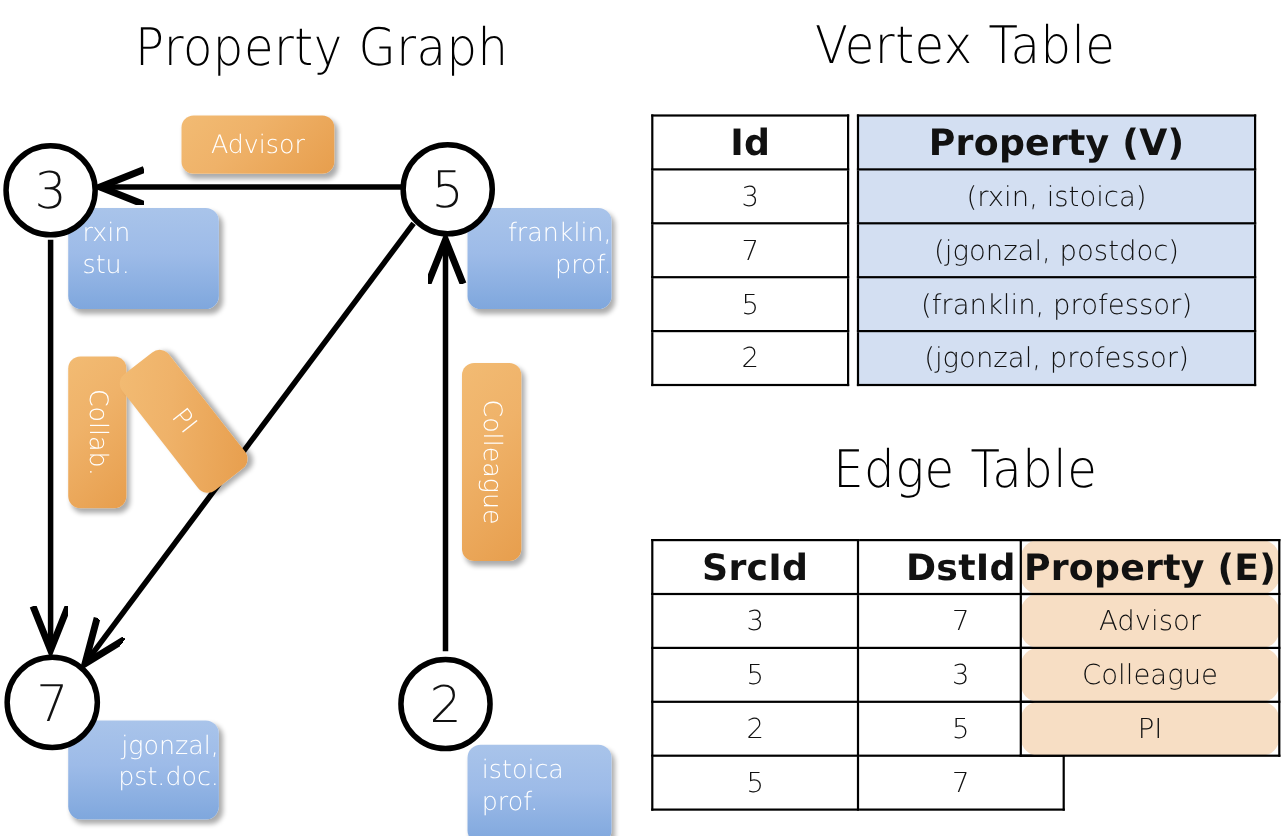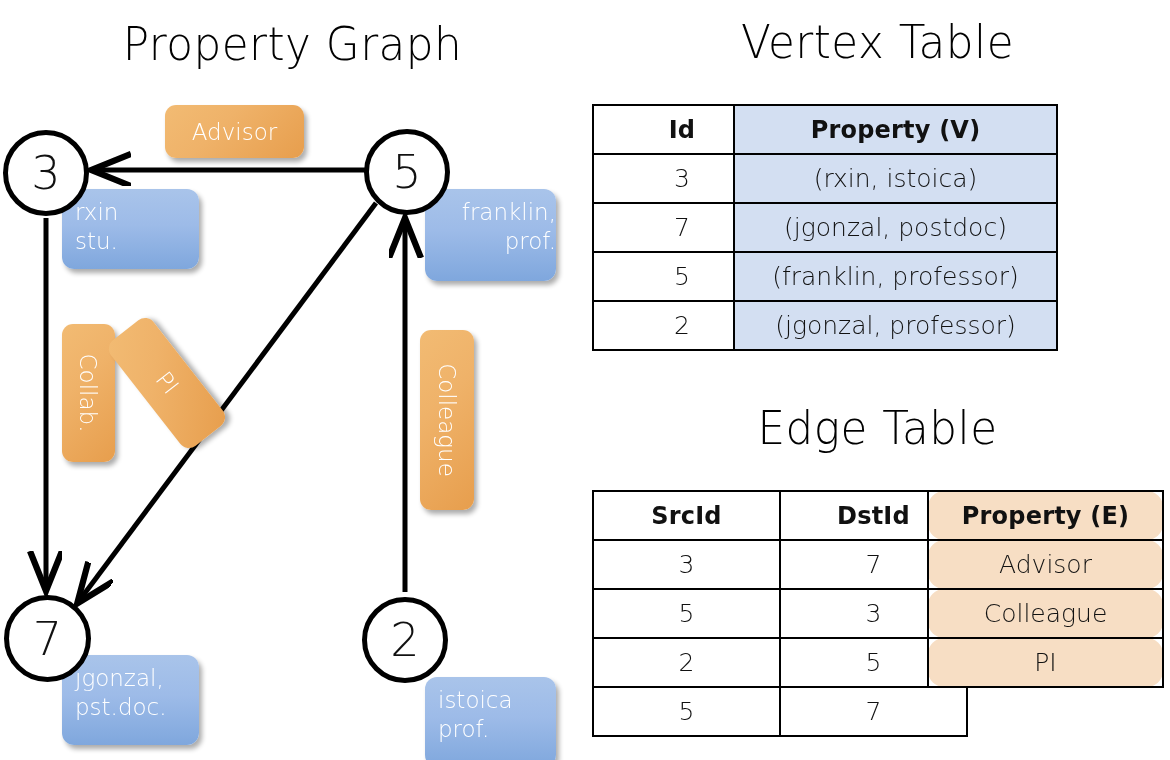--- a/index.html
+++ b/index.html
@@ -108,29 +108,29 @@
   }
   .tbl td, .tbl th {
     border: 2px solid #000;
     text-align: center;
     padding: 0;
     height: 47px;
     font-weight: 300;
   }
   .tbl th {
     font-weight: bold;
-    font-size: 24px;
+    font-size: 33px;
     letter-spacing: .2px;
   }
   .tbl.blue td, .tbl.blue th { background: #d3dff2; }
   .tbl.orange td, .tbl.orange th { background: #f7dec4; border-radius: 16px; }
 
   
   #vertex-id-table   { left: 592px; top: 104px; width: 180px; }
-  #vertex-prop-table { left: 733px; top: 104px; width: 325px; padding-left: 12px; }
+  #vertex-prop-table { left: 779px; top: 104px; width: 363px; padding-left: 12px; }
   
   #edge-ids-table    { left: 592px; top: 490px; width: 376px; }
   #edge-prop-table   { left: 927px; top: 490px; width: 237px; }
 </style>
 </head>
 <body>
 
 <div id="graph-panel">
 
   <div class="section-title" id="title-property-graph">Property Graph</div>
@@ -160,27 +160,27 @@
   </div>
 
   <div class="edge-label" id="label-pi" style="left:140px; top:316px; width:54px; height:134px; transform: rotate(-38deg);">
     <span class="vtext">PI</span>
   </div>
 
   <div class="edge-label" id="label-colleague" style="left:420px; top:330px; width:54px; height:180px;">
     <span class="vtext">Colleague</span>
   </div>
 
-  <div class="prop-box" id="prop-box-3" style="left:62px; top:189px; width:137px; height:80px;">rxin
+  <div class="prop-box" id="prop-box-3" style="left:62px; top:189px; width:137px; height:92px;">rxin
 stu.</div>
 
   <div class="prop-box" id="prop-box-5" style="left:425px; top:189px; width:131px; height:92px;text-align:right;">franklin,
 prof.</div>
 
-  <div class="prop-box" id="prop-box-7" style="left:62px; top:655px; width:137px; height:90px;">jgonzal,
+  <div class="prop-box" id="prop-box-7" style="left:62px; top:655px; width:137px; height:90px;text-align:right;">jgonzal,
 pst.doc.</div>
 
   <div class="prop-box" id="prop-box-2" style="left:425px; top:657px; width:131px; height:90px;margin-top:20px;">istoica
 prof.</div>
 
   <div class="node" id="node-3" style="left:3px;   top:130px; width:86px; height:86px;">3</div>
   <div class="node" id="node-5" style="left:364px; top:129px; width:86px; height:86px;">5</div>
   <div class="node" id="node-7" style="left:4px;   top:595px; width:87px; height:87px;">7</div>
   <div class="node" id="node-2" style="left:362px; top:597px; width:86px; height:86px;">2</div>
 </div>

